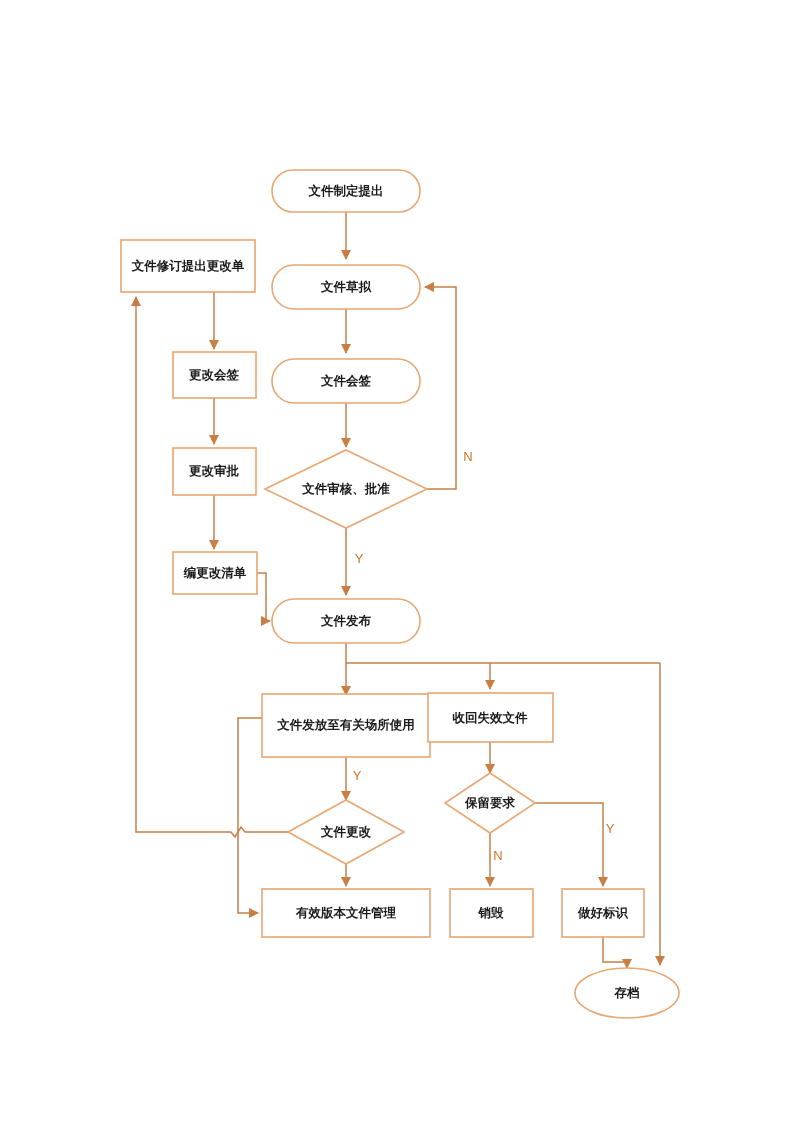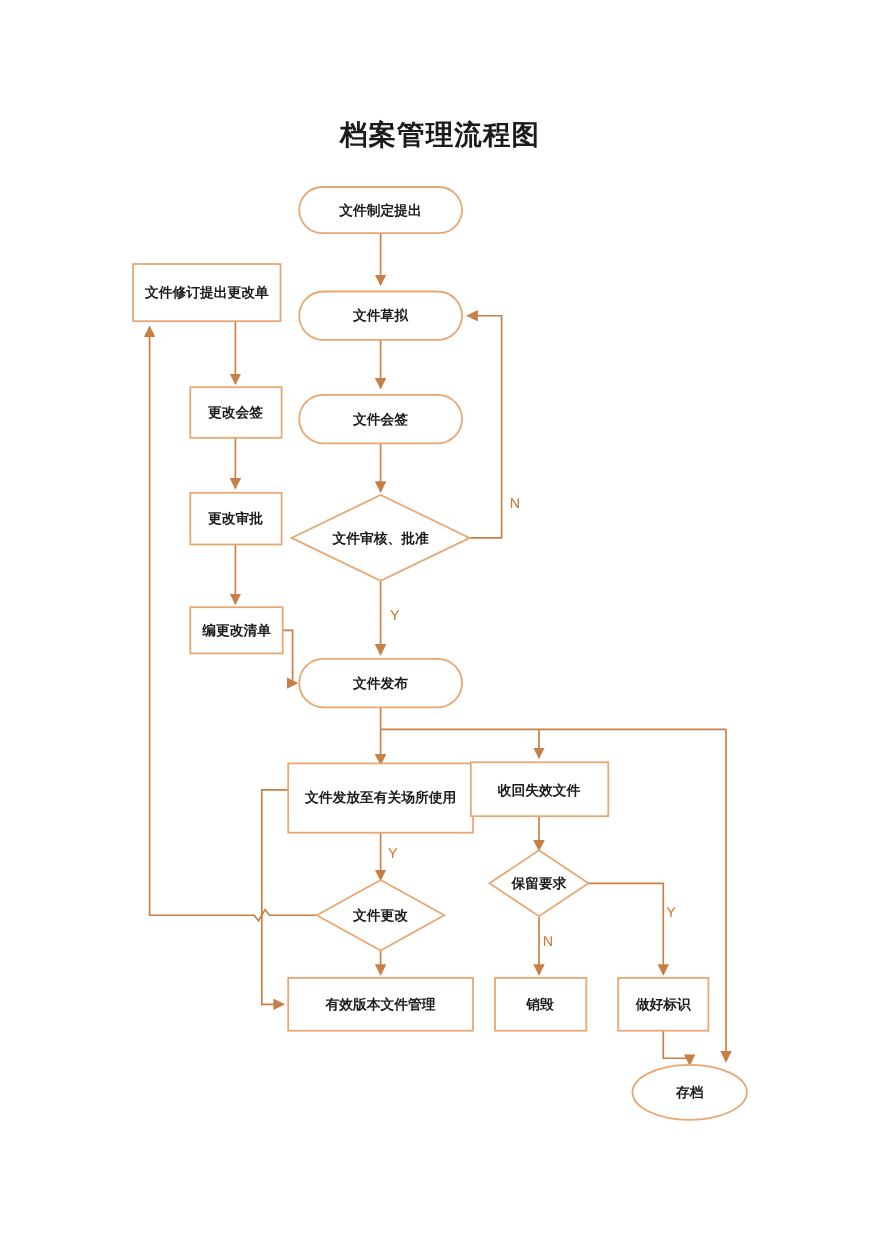--- a/index.html
+++ b/index.html
@@ -62,21 +62,20 @@
     fill: none;
     stroke: #c87f45;
     stroke-width: 1.5;
   }
 </style>
 </head>
 <body>
 
 <div id="page">
 
-  <div id="chart-title">档案管理流程图</div>
 
   <svg id="flow" viewBox="0 0 800 1132">
     <defs>
       <marker id="arrow" viewBox="0 0 10 10" refX="9" refY="5" markerWidth="7" markerHeight="7" orient="auto-start-reverse">
         <path d="M 0 0 L 10 5 L 0 10 z" fill="#c87f45"></path>
       </marker>
       <marker id="arrow-light" viewBox="0 0 10 10" refX="9" refY="5" markerWidth="7" markerHeight="7" orient="auto-start-reverse">
         <path d="M 0 0 L 10 5 L 0 10 z" fill="#c08a5e"></path>
       </marker>
     </defs>

